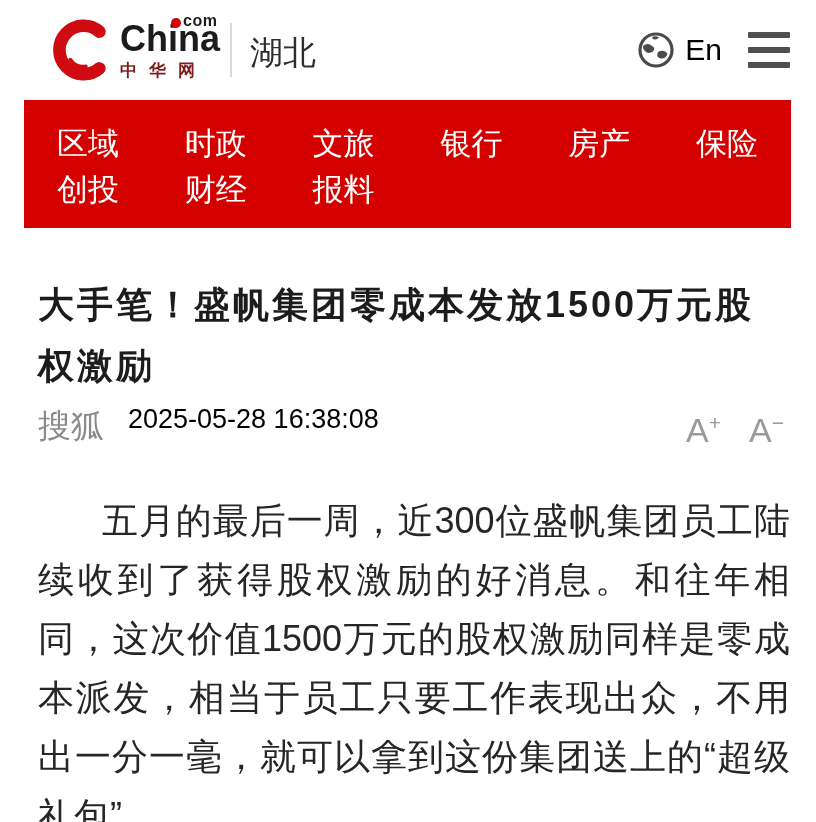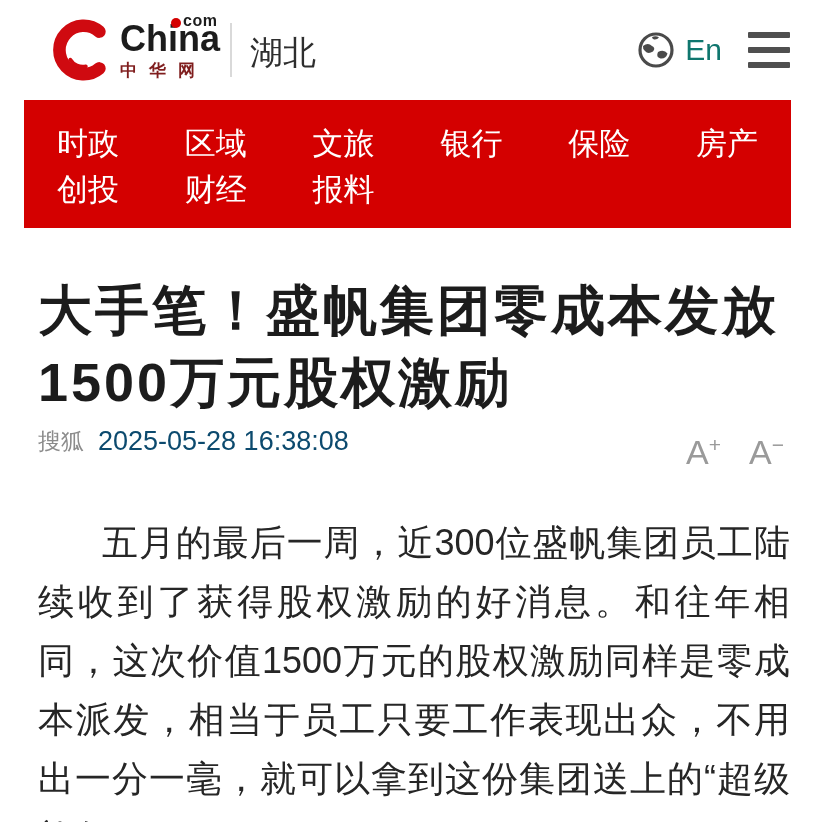--- a/index.html
+++ b/index.html
@@ -14,36 +14,36 @@
   .logo-text { position: relative; margin-left: 8px; padding-top: 4px; }
   .brand-en { font-size: 36px; font-weight: bold; color: #1c1c1c; line-height: 32px; display: block; }
   .brand-dot { position: absolute; width: 10px; height: 10px; background: #d40000; border-radius: 50%; top: -1px; left: 51px; }
   .brand-tld { position: absolute; top: -7px; left: 63px; font-size: 16px; font-weight: bold; color: #1c1c1c; letter-spacing: 0.5px; }
   .brand-cn { font-size: 17px; font-weight: bold; color: #7f1d1d; letter-spacing: 12px; margin-top: 4px; display: block; white-space: nowrap; }
   .v-divider { width: 2px; height: 54px; background: #d9d9d9; margin: 0 18px 0 10px; }
   .channel { font-size: 33px; color: #2e2e2e; line-height: 1; padding-top: 4px; }
   .header-right { margin-left: auto; display: flex; align-items: center; }
   .globe { cursor: pointer; display: flex; }
   .globe svg { width: 38px; height: 38px; display: block; }
-  .lang { font-size: 30px; color: #0f766e; margin: 0 12px 0 10px; cursor: pointer; }
+  .lang { font-size: 30px; color: #000000; margin: 0 12px 0 10px; cursor: pointer; }
   .menu { display: flex; flex-direction: column; gap: 9px; margin-left: 14px; cursor: pointer; padding: 4px 0; }
   .menu i { display: block; width: 42px; height: 6px; background: #4f4f4f; border-radius: 1px; }
 
   
   .nav { margin: 0 25px 0 24px; background: #d40000; height: 128px; display: grid;
          grid-template-columns: repeat(6, 1fr); grid-template-rows: 46px 46px; padding-top: 21px; }
   .nav-item { color: #ffffff; font-size: 31px; line-height: 46px; text-align: center; cursor: pointer; }
 
   
   .article { padding: 0 26px 0 38px; }
-  .title { font-size: 54px; line-height: 72px; font-weight: bold; color: #1c1c1c;
+  .title { font-size: 36px; line-height: 61px; font-weight: bold; color: #1c1c1c;
            letter-spacing: 3px; margin: 46px 0 0 0; word-break: break-all; }
   .meta { display: flex; align-items: flex-start; margin-top: 8px; }
-  .source { font-size: 23px; color: #8b8b8b; }
-  .timestamp { font-size: 27px; color: #0c4a6e; margin-left: 14px; text-align: center; }
+  .source { font-size: 33px; color: #8b8b8b; }
+  .timestamp { font-size: 27px; color: #000000; margin-left: 24px; text-align: center; }
   .font-controls { margin-left: auto; display: flex; gap: 28px; padding-right: 6px; }
   .font-btn { font-size: 34px; line-height: 38px; color: #9a9a9a; cursor: pointer; }
   .font-btn sup { font-size: 21px; }
   .body-text { margin: 42px 0 0 0; font-size: 36px; line-height: 59px; color: #262626;
                text-align: justify; text-indent: 64px; word-break: break-all; }
 </style>
 </head>
 <body>
 
 <div class="page">
@@ -78,26 +78,26 @@
       <span class="lang">En</span>
       <span class="menu">
         <i></i>
           <i></i>
           <i></i>
       </span>
     </div>
   </div>
 
   <div class="nav">
+    <span class="nav-item">区域</span>
     <span class="nav-item">时政</span>
-    <span class="nav-item">区域</span>
     <span class="nav-item">文旅</span>
     <span class="nav-item">银行</span>
+    <span class="nav-item">房产</span>
     <span class="nav-item">保险</span>
-    <span class="nav-item">房产</span>
     <span class="nav-item">创投</span>
     <span class="nav-item">财经</span>
     <span class="nav-item">报料</span>
   </div>
 
   <div class="article">
     <h1 class="title">大手笔！盛帆集团零成本发放1500万元股权激励</h1>
 
     <div class="meta">
       <span class="source">搜狐</span>

